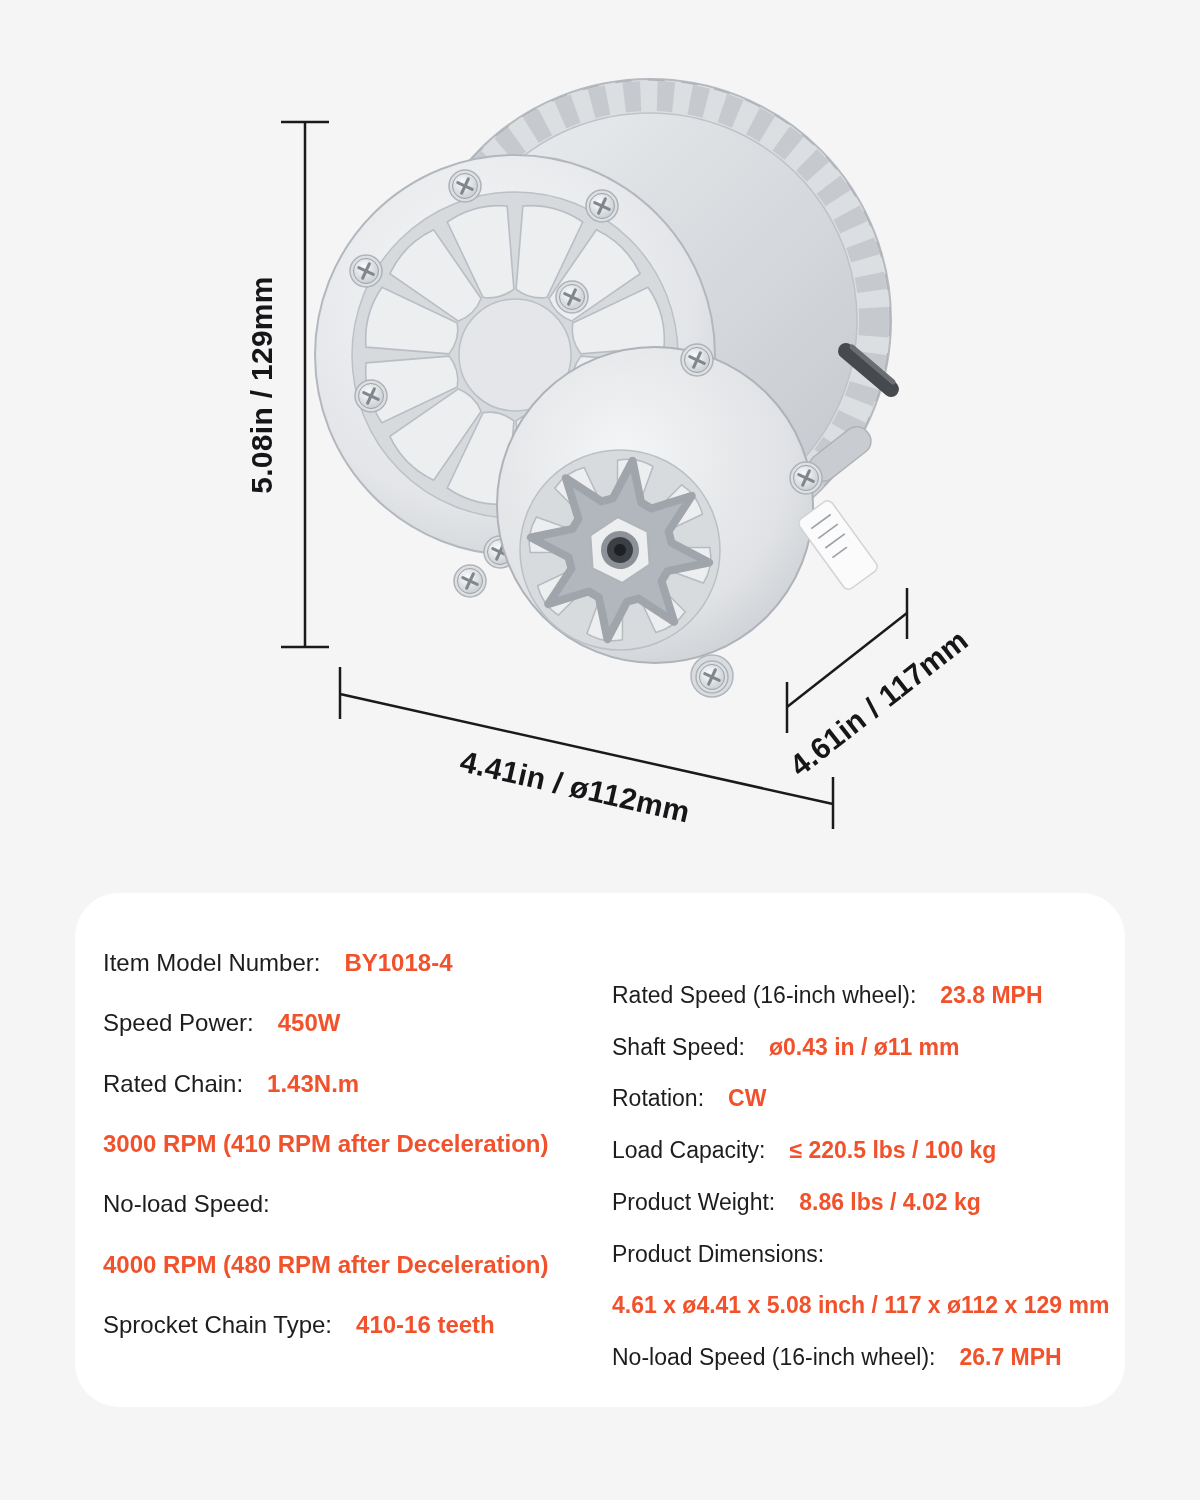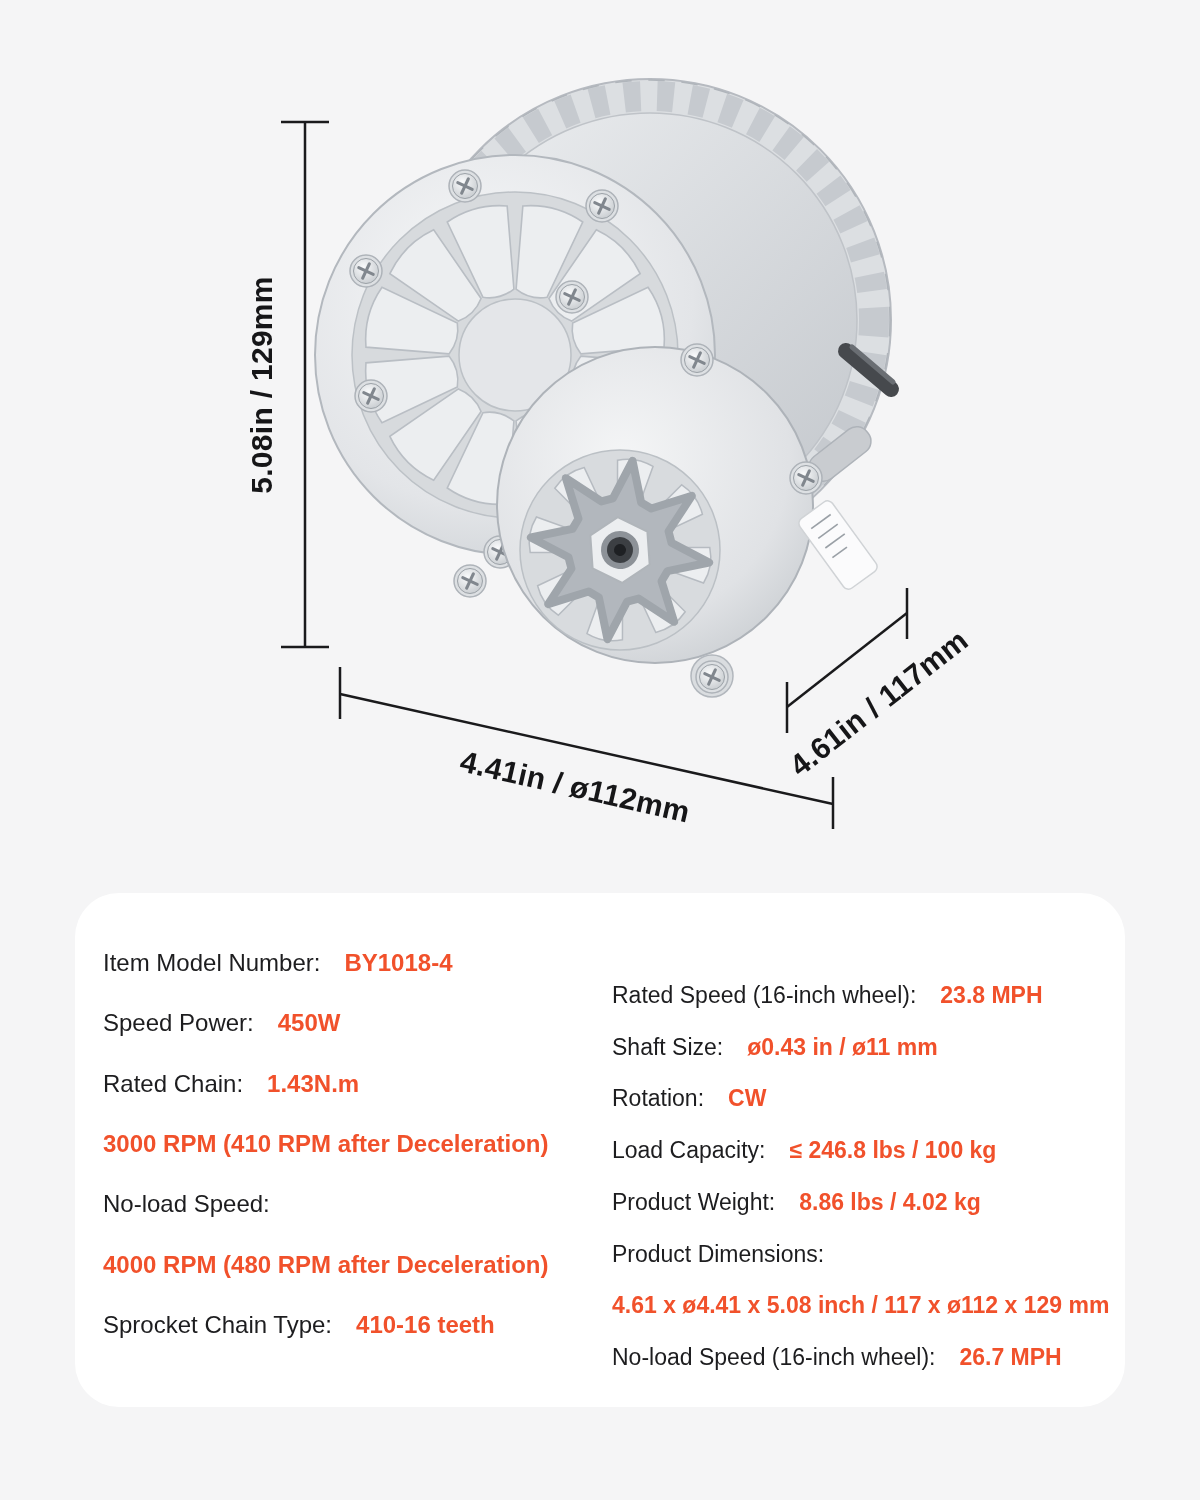--- a/index.html
+++ b/index.html
@@ -208,30 +208,30 @@
       <span class="spec-value">410-16 teeth</span>
     </div>
   </div>
 
   <div class="spec-col right">
     <div class="spec-row">
       <span class="spec-label">Rated Speed (16-inch wheel):</span>
       <span class="spec-value">23.8 MPH</span>
     </div>
     <div class="spec-row">
-      <span class="spec-label">Shaft Size:</span>
+      <span class="spec-label">Shaft Speed:</span>
       <span class="spec-value">ø0.43 in / ø11 mm</span>
     </div>
     <div class="spec-row">
       <span class="spec-label">Rotation:</span>
       <span class="spec-value">CW</span>
     </div>
     <div class="spec-row">
       <span class="spec-label">Load Capacity:</span>
-      <span class="spec-value">≤ 246.8 lbs / 100 kg</span>
+      <span class="spec-value">≤ 220.5 lbs / 100 kg</span>
     </div>
     <div class="spec-row">
       <span class="spec-label">Product Weight:</span>
       <span class="spec-value">8.86 lbs / 4.02 kg</span>
     </div>
     <div class="spec-row">
       <span class="spec-label">Product Dimensions:</span>
 
     </div>
     <div class="spec-row">

